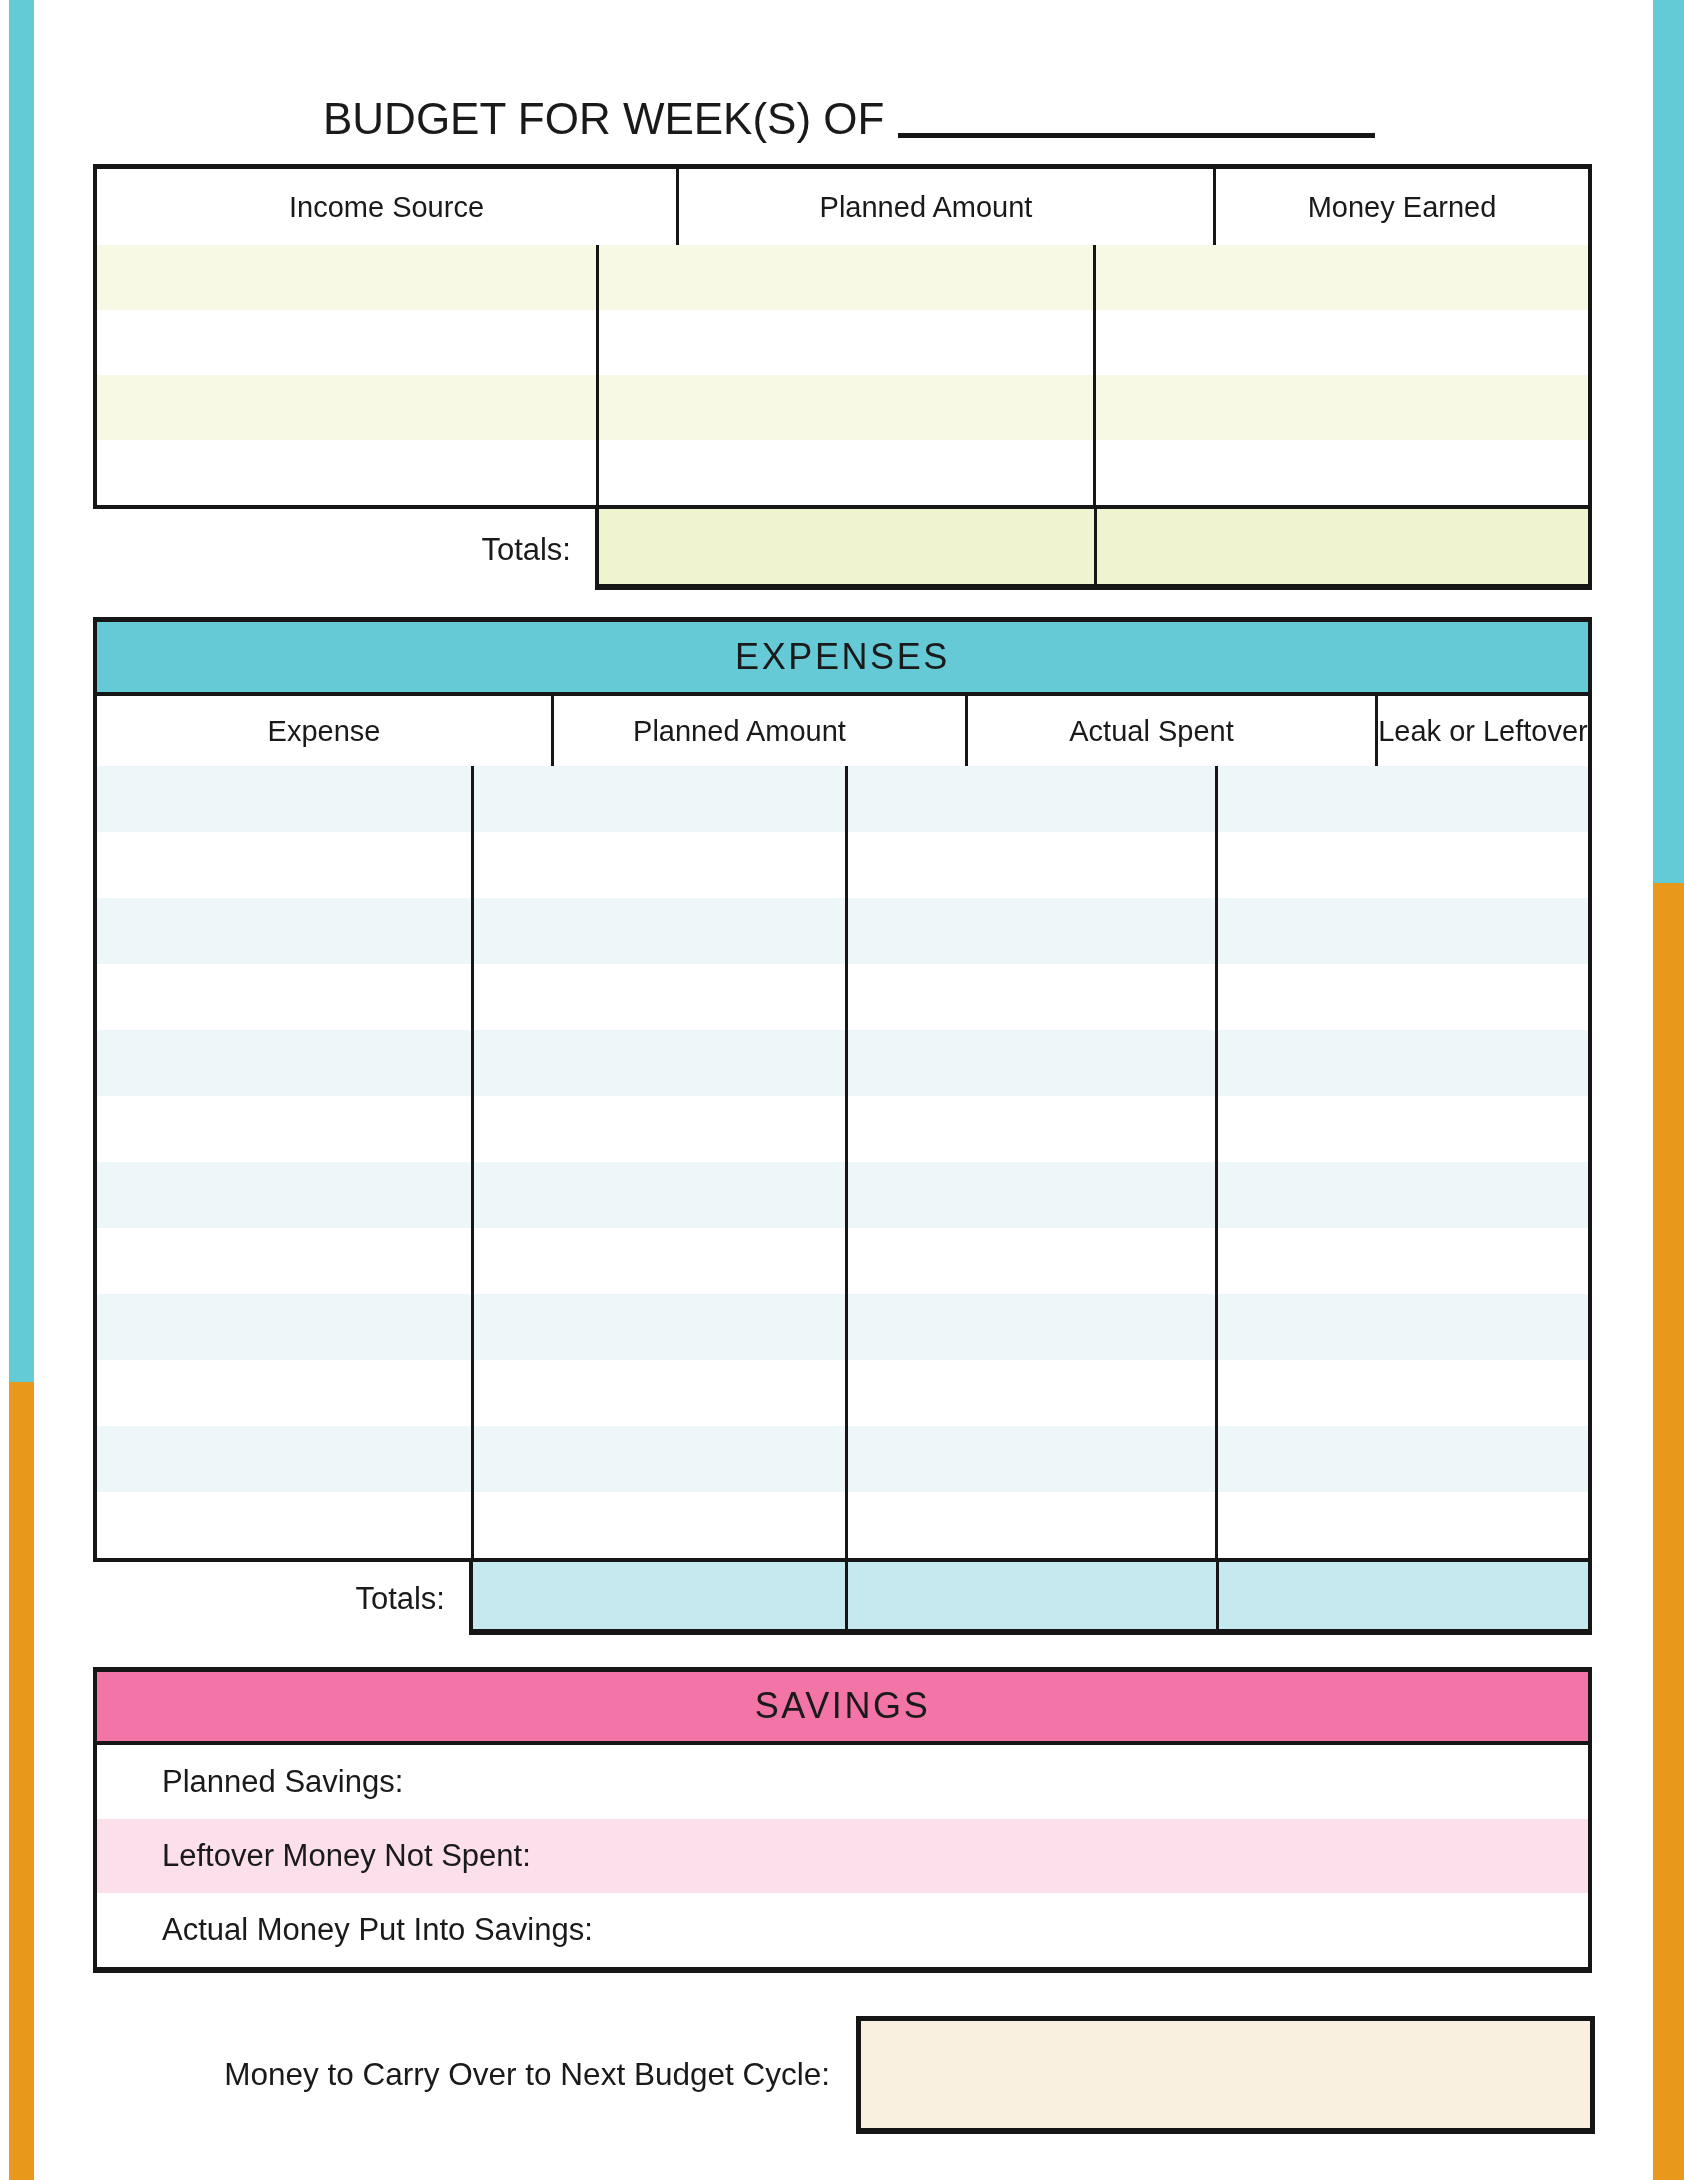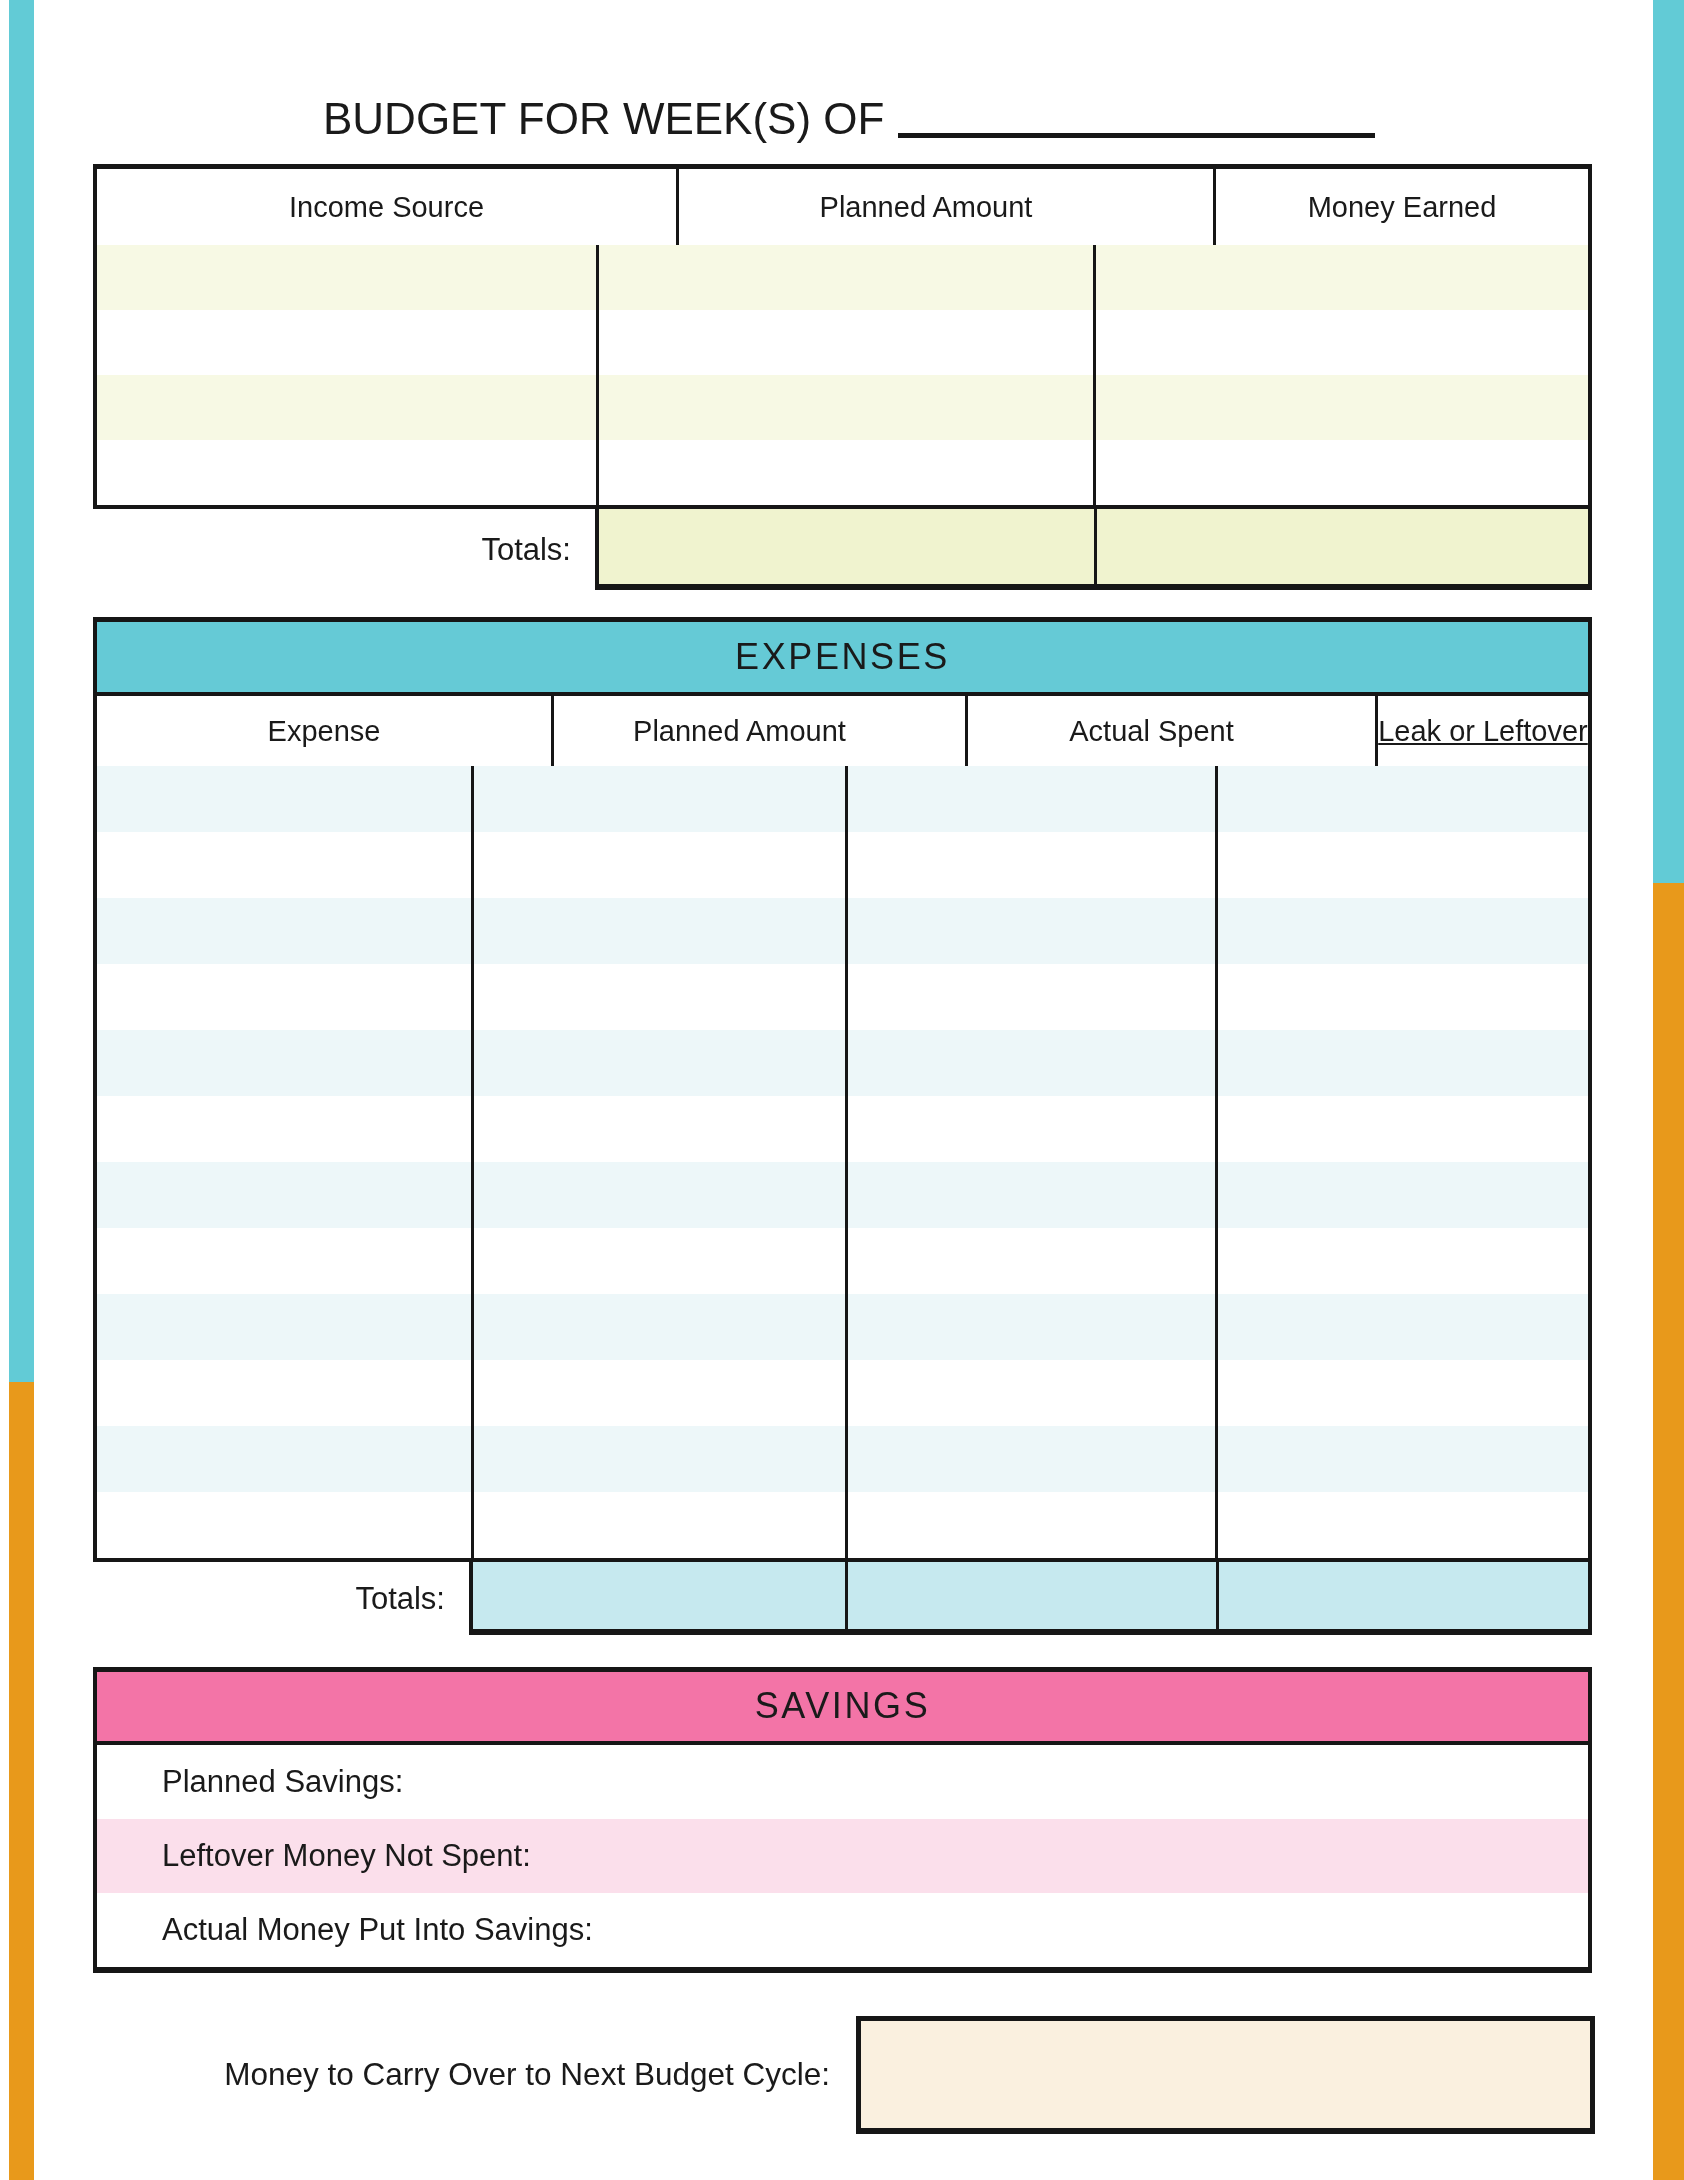--- a/index.html
+++ b/index.html
@@ -45,21 +45,21 @@
   
   .inc-colhead { height:76px; }
   .inc-row { height:65px; }
   .c-inc1 { flex:0 0 499px; } .c-inc2 { flex:0 0 497px; } .c-inc3 { flex:1 1 auto; }
 
   
   .income-section { margin-top:23px; }
   .expenses-section { margin-top:27px; }
   .exp-colhead { height:70px; }
   .exp-row { height:66px; }
-  .c-exp1 { flex:0 0 374px; } .c-exp2 { flex:0 0 374px; } .c-exp3 { flex:0 0 370px; } .c-exp4 { flex:1 1 auto;text-decoration:underline; }
+  .c-exp1 { flex:0 0 374px; } .c-exp2 { flex:0 0 374px; } .c-exp3 { flex:0 0 370px; } .c-exp4 { flex:1 1 auto; }
 
   
   .totals-row { display:flex;text-align:center; }
   .totals-spacer { display:flex; align-items:center; justify-content:flex-end;
                    padding-right:24px; font-size:31px; background:#fff; }
   .totals-cells { flex:1 1 auto; display:flex;
                   border-left:4.3px solid var(--border,#161616);
                   border-right:4.3px solid var(--border,#161616);
                   border-bottom:6px solid var(--border,#161616); }
   .totals-cell + .totals-cell { border-left:3.4px solid var(--border,#161616); }

